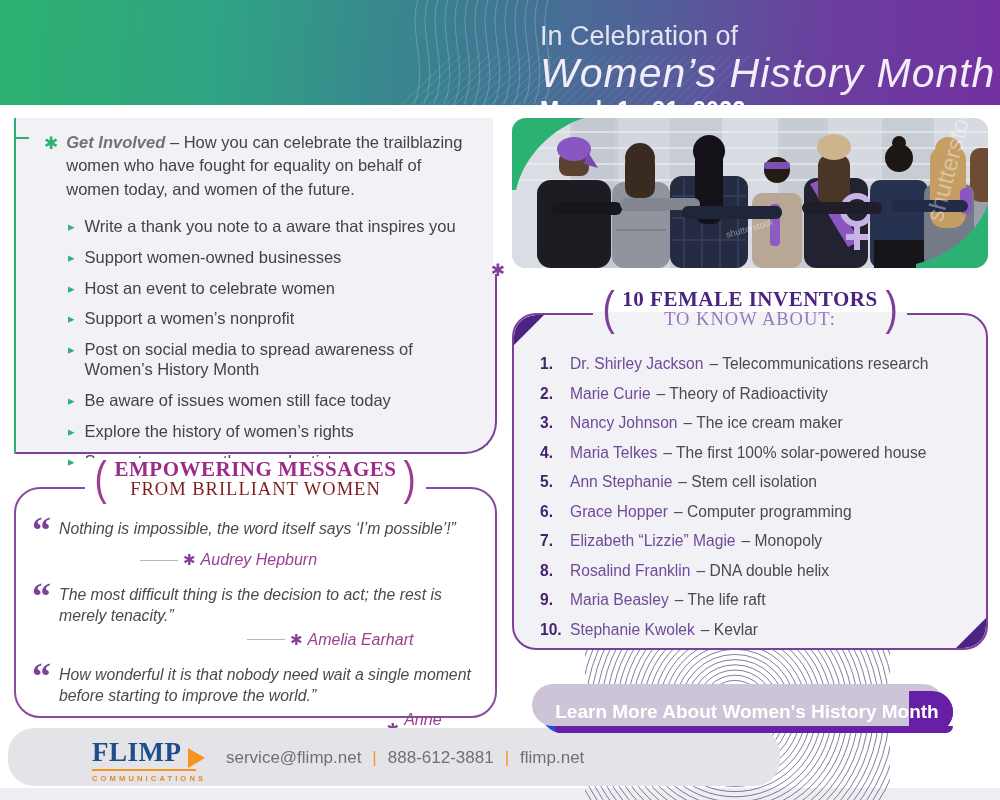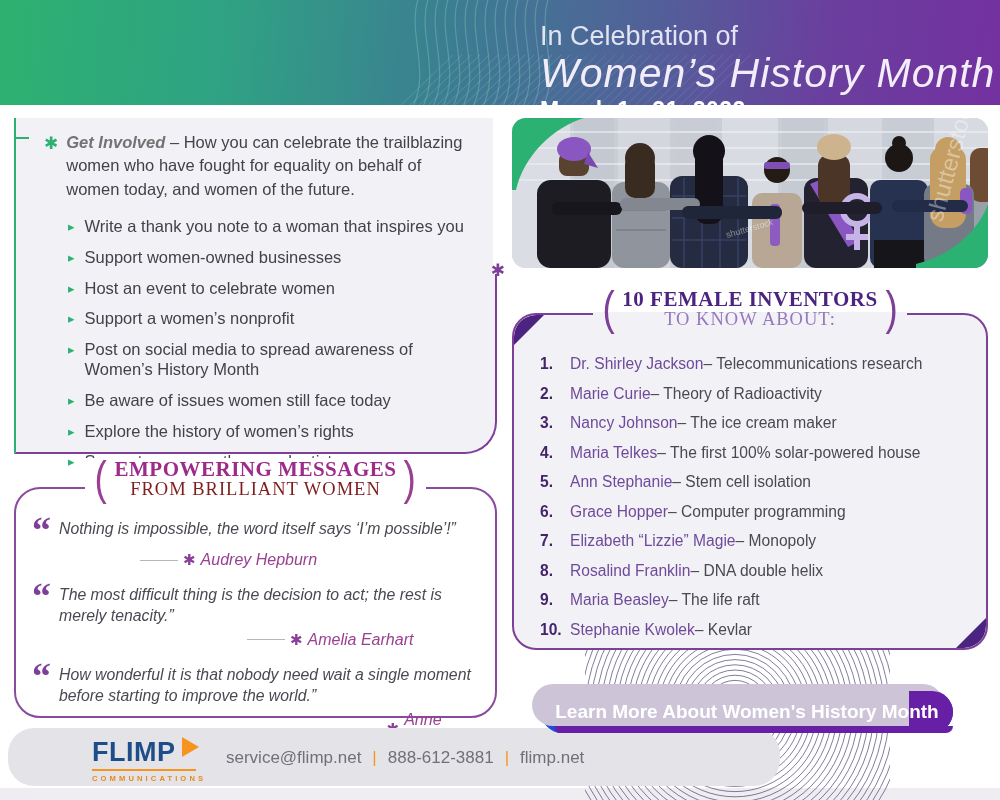--- a/index.html
+++ b/index.html
@@ -79,21 +79,21 @@
     background:#f2f1f5; border:2px solid #7d3f98; border-radius:24px;
     padding:40px 14px 0 26px; overflow:hidden;
   }
   .wedge { position:absolute; width:30px; height:30px; background:#4b2482; }
   .wedge-tl { left:0; top:0; clip-path:polygon(0 0,100% 0,0 100%); border-top-left-radius:22px; }
   .wedge-br { right:0; bottom:0; clip-path:polygon(100% 0,100% 100%,0 100%); border-bottom-right-radius:22px; }
   .inv-list { list-style:none; }
   .inv-list li { display:flex; margin-bottom:11.6px; font-size:15.6px; line-height:1.15; white-space:nowrap; }
   .inv-num { font-weight:700; color:#43246b; width:30px; flex:0 0 auto; }
   .inv-name { color:#6f4a9b; }
-  .inv-desc { color:#4a4952; }
+  .inv-desc { color:#4a4952; padding-left:6px; }
 
   
   .arcs { position:absolute; left:585px; top:545px; width:305px; height:255px; z-index:1; pointer-events:none; }
 
   
   .cta {
     position:absolute; left:541px; top:691px; width:412px; height:42px; z-index:4;
     background:#1d4ed8; border:none; border-radius:22px; cursor:pointer;
   }
   .cta::before { content:""; position:absolute; inset:0; transform:translate(-9px,-7px);
@@ -103,21 +103,21 @@
   .cta .cap-b { position:absolute; left:14px; right:0; bottom:0; height:7px; background:#671fa5; border-bottom-left-radius:14px; border-bottom-right-radius:22px; }
   .cta-label { position:relative; z-index:2; display:block; width:100%; text-align:center;
     font-size:19px; font-weight:700; color:#ffffff; line-height:36px; }
 
   
   .footer {
     position:absolute; left:8px; top:728px; width:772px; height:58px; z-index:2;
     background:#e4e3e7; border-radius:26px;
   }
   .logo { position:absolute; left:84px; top:9px; width:110px; }
-  .logo-row { display:flex; align-items:flex-start; gap:4px; }
+  .logo-row { display:flex; align-items:flex-end; gap:4px;font-family:Liberation Serif, serif; }
   .logo-word { font-size:27px; font-weight:700; color:#1d4e89; letter-spacing:.5px; }
   .logo-tri { width:0; height:0; border-left:17px solid #f7941d; border-top:10px solid transparent; border-bottom:10px solid transparent; margin-left:2px; }
   .logo-rule { width:104px; height:2px; background:#f7941d; margin-top:1px; }
   .logo-sub { font-size:7.6px; font-weight:700; color:#e8891d; letter-spacing:3.1px; margin-top:3px; }
   .contact { position:absolute; left:218px; top:20px; font-size:17px; color:#71707a; }
   .pipe { color:#f7941d; padding:0 11px; }
 
   .bottom-strip { position:absolute; left:0; top:788px; width:1000px; height:12px; background:#efedf1; z-index:0; }
 </style>
 </head>
@@ -186,21 +186,21 @@
   <span class="gi-right-cover"></span>
   <span class="gi-right-star">✱</span>
   <div class="gi-intro">
     <span class="star-g">✱</span>
     <span><b class="gi-title">Get Involved</b>
       <span>– How you can celebrate the trailblazing women who have fought for equality on behalf of women today, and women of the future.</span></span>
   </div>
   <ul class="gi-list">
     <li>
         <span class="blt">▸</span>
-        <span>Write a thank you note to a woman that inspires you</span>
+        <span>Write a thank you note to a aware that inspires you</span>
       </li>
     <li>
         <span class="blt">▸</span>
         <span>Support women-owned businesses</span>
       </li>
     <li>
         <span class="blt">▸</span>
         <span>Host an event to celebrate women</span>
       </li>
     <li>

